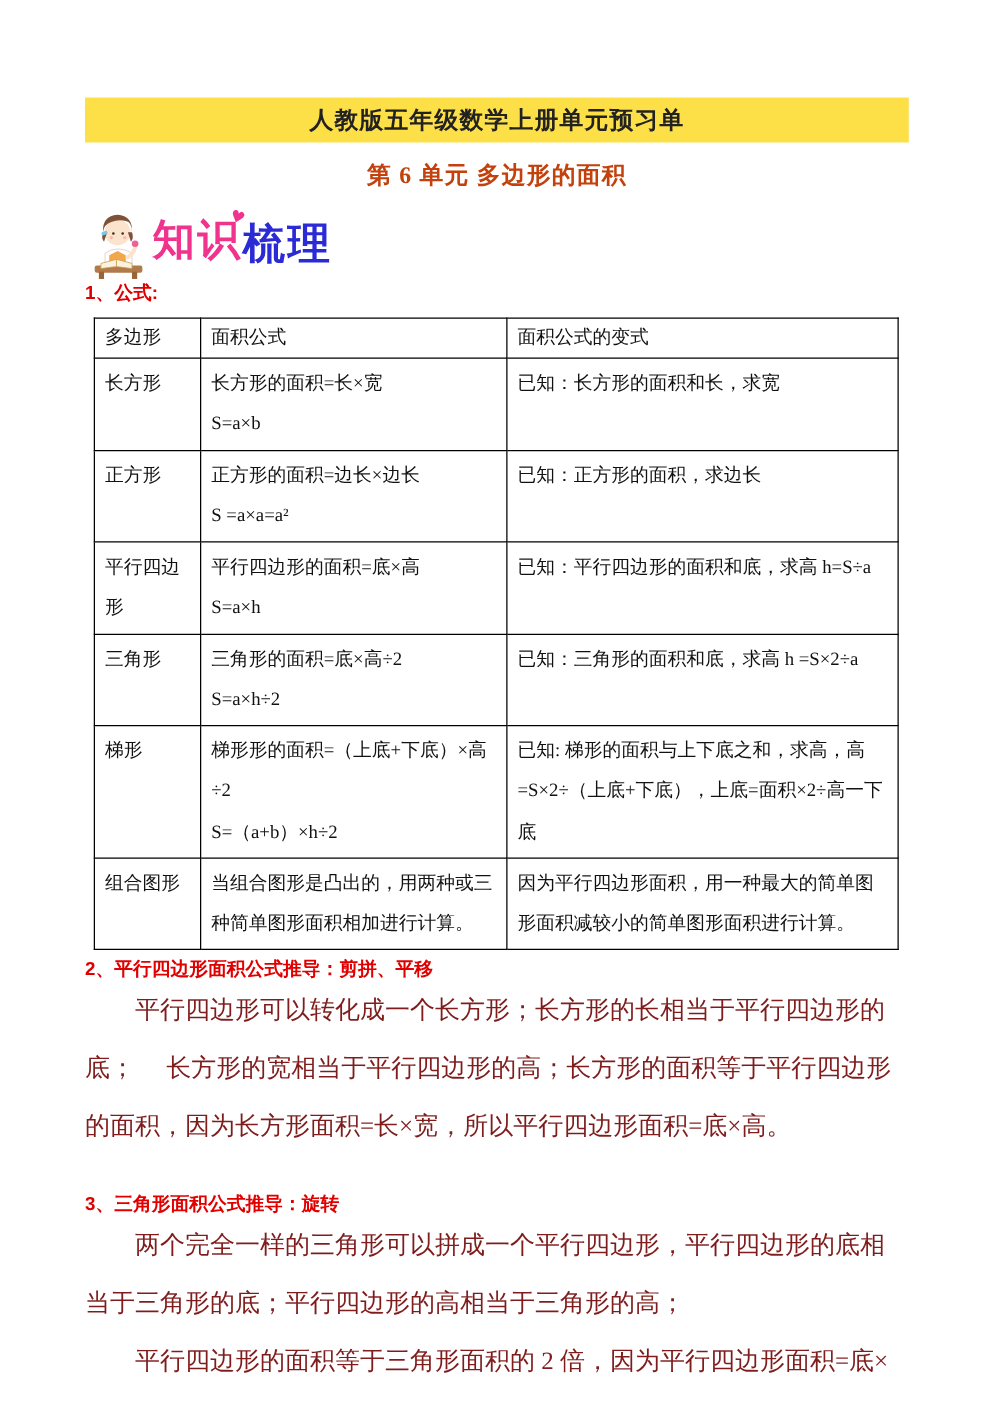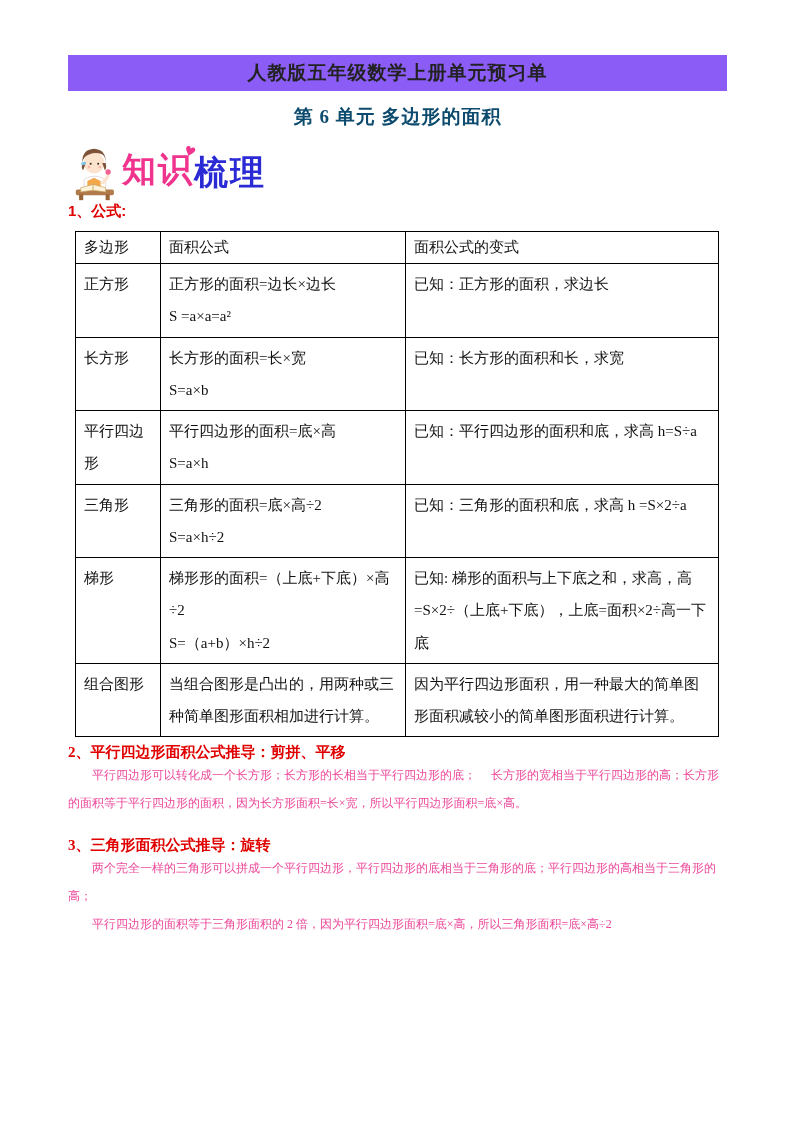--- a/index.html
+++ b/index.html
@@ -9,34 +9,34 @@
     margin:0 auto;
     background:#ffffff;
     font-family:"Liberation Serif","DejaVu Serif",serif;
     color:#1a1a1a;
     overflow:hidden;
   }
   .content{position:absolute;left:68px;top:0;width:659px;}
 
   
   .title-box{
-    margin-top:55px;
-    background:#8b5cf6;
+    margin-top:78px;
+    background:#fde047;
     height:36px;
     display:flex;align-items:center;justify-content:center;
   }
   .title-box .doc-title{
     font-size:19px;font-weight:bold;color:#222;
     letter-spacing:1px;
   }
   .subtitle{
     margin-top:13px;
     text-align:center;
     font-size:19px;font-weight:bold;
-    color:#0c4a6e;
+    color:#c2410c;
     letter-spacing:1px;
   }
 
   
   .knowledge-header{
     margin-top:12px;
     display:flex;align-items:center;
     position:relative;
     height:60px;
   }
@@ -50,29 +50,29 @@
     font-family:"DejaVu Sans",sans-serif;
   }
 
   
   .sec1-heading{
     color:#e00000;font-weight:bold;font-size:15px;
     font-family:"Liberation Sans","DejaVu Sans",sans-serif;
   }
   .sec-heading{
     color:#e00000;font-weight:bold;font-size:15px;
-    font-family:Liberation Serif, serif;
+    font-family:Liberation Sans, sans-serif;
     margin:0;
   }
   .sec-body p{
     margin:0;
-    font-size:12px;
+    font-size:20px;
     line-height:2.32;
     text-indent:2em;
-    color:#ec4899;
+    color:#7f1d1d;
   }
 
   
   table.formula-table{
     margin-top:10px;
     margin-left:7px;
     border-collapse:collapse;
     table-layout:fixed;
     width:643px;
     font-size:15px;
@@ -91,21 +91,21 @@
   table.formula-table col.c1{width:85px;}
   table.formula-table col.c2{width:245px;}
   table.formula-table col.c3{width:313px;}
   tr.hrow{height:32px;}
   tr.hrow th{line-height:1.5;}
   tr.r-std{height:63px;}
   tr.r-tall{height:70px;}
   .fline{white-space:nowrap;}
 
   .sp-s2{margin-top:6px;}
-  .sp-s3{margin-top:18px;}
+  .sp-s3{margin-top:30px;}
 </style>
 </head>
 <body>
 
 <div class="page">
   <div class="content">
 
     <div class="title-box">
       <span class="doc-title">人教版五年级数学上册单元预习单</span>
     </div>
@@ -153,34 +153,34 @@
         </colgroup>
       <thead>
         <tr class="hrow">
           <th>多边形</th>
           <th>面积公式</th>
           <th>面积公式的变式</th>
         </tr>
       </thead>
       <tbody>
         <tr class="r-std">
+          <td>长方形</td>
+          <td>
+            <div class="fline">长方形的面积=长×宽</div>
+            <div class="fline">S=a×b</div>
+          </td>
+          <td>已知：长方形的面积和长，求宽</td>
+        </tr>
+        <tr class="r-std">
           <td>正方形</td>
           <td>
             <div class="fline">正方形的面积=边长×边长</div>
             <div class="fline">S =a×a=a²</div>
           </td>
           <td>已知：正方形的面积，求边长</td>
-        </tr>
-        <tr class="r-std">
-          <td>长方形</td>
-          <td>
-            <div class="fline">长方形的面积=长×宽</div>
-            <div class="fline">S=a×b</div>
-          </td>
-          <td>已知：长方形的面积和长，求宽</td>
         </tr>
         <tr class="r-std">
           <td>平行四边形</td>
           <td>
             <div class="fline">平行四边形的面积=底×高</div>
             <div class="fline">S=a×h</div>
           </td>
           <td>已知：平行四边形的面积和底，求高 h=S÷a</td>
         </tr>
         <tr class="r-std">

